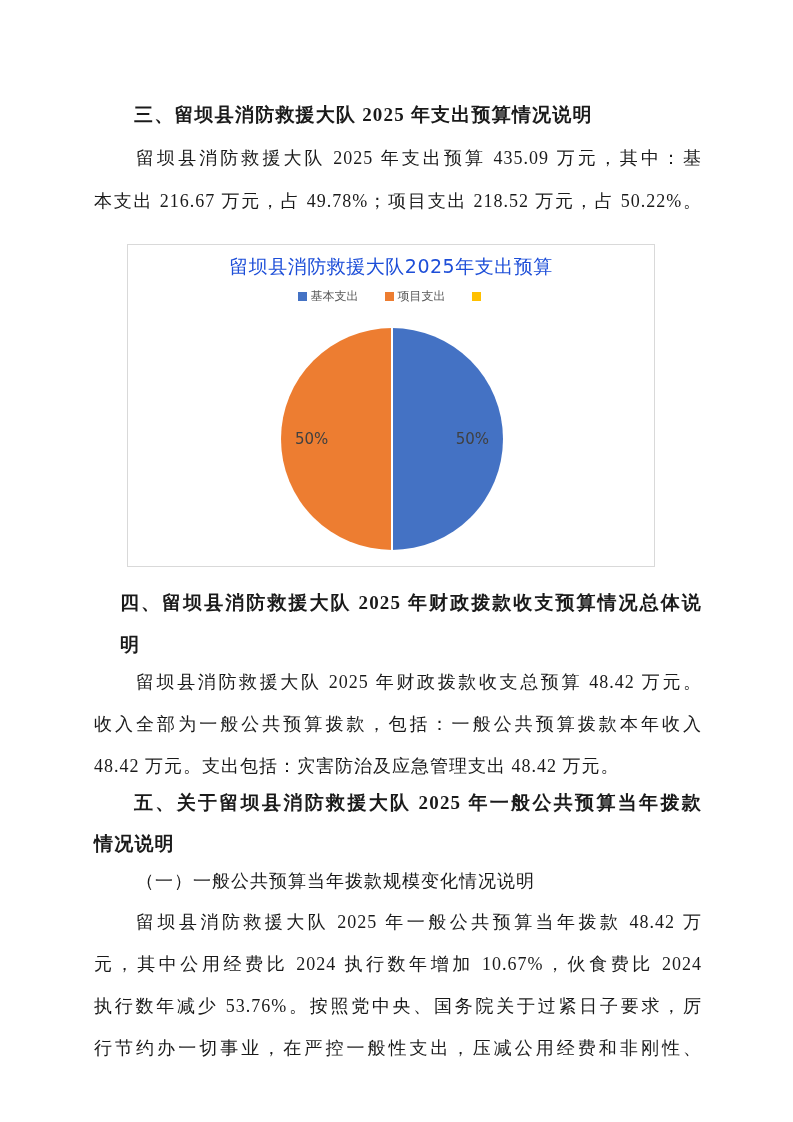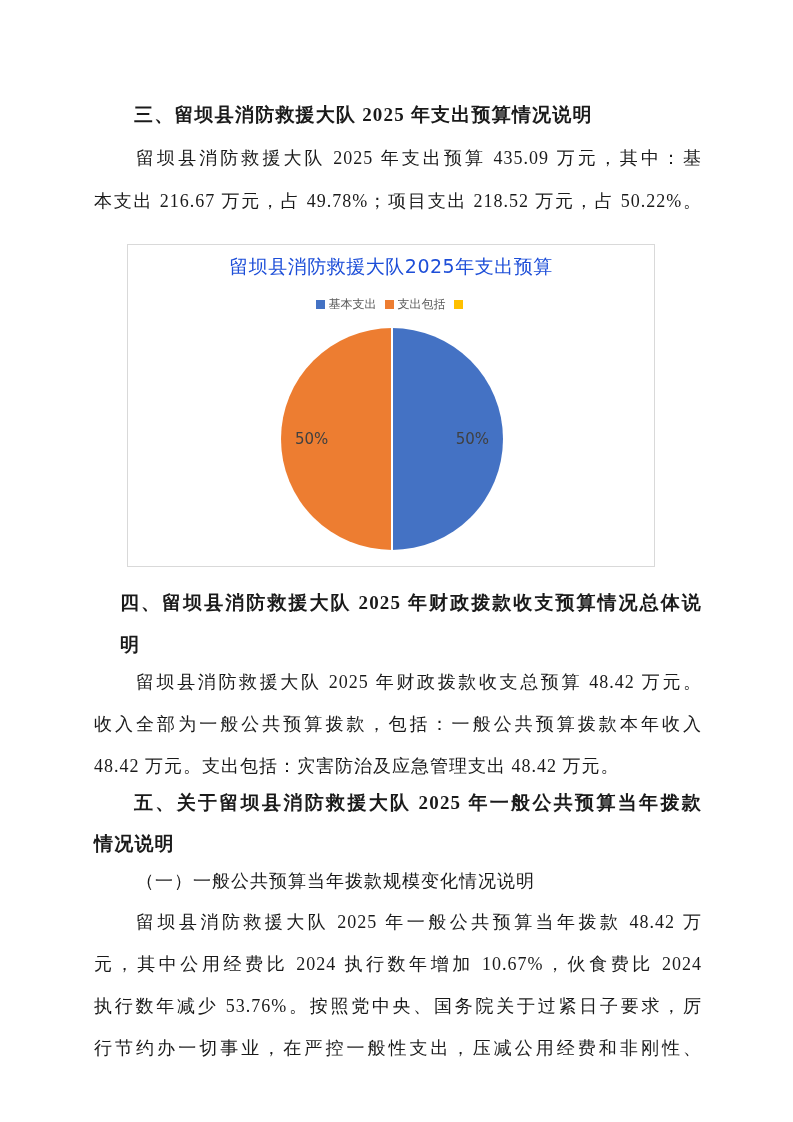--- a/index.html
+++ b/index.html
@@ -58,24 +58,23 @@
     letter-spacing: 0.5px;
   }
   .chart-legend {
     position: absolute;
     top: 43px;
     left: 0;
     width: 100%;
     display: flex;
     justify-content: center;
     align-items: center;
-    gap: 8px;
+    gap: 26px;
     font-size: 12px;
     color: #595959;
-    margin-top: 8px;
   }
   .legend-item { display: inline-flex; align-items: center; gap: 4px; }
   .legend-swatch { width: 9px; height: 9px; display: inline-block; }
   .pie {
     position: absolute;
     left: 153px;
     top: 83px;
     width: 222px;
     height: 222px;
     border-radius: 50%;
@@ -121,21 +120,21 @@
 
   <div class="chart-panel">
     <div class="chart-title">留坝县消防救援大队2025年支出预算</div>
     <div class="chart-legend">
       <span class="legend-item">
         <span class="legend-swatch" style="background: rgb(68, 114, 196);"></span>
         <span>基本支出</span>
       </span>
       <span class="legend-item">
         <span class="legend-swatch" style="background: rgb(237, 125, 49);"></span>
-        <span>支出包括</span>
+        <span>项目支出</span>
       </span>
       <span class="legend-item">
         <span class="legend-swatch" style="background: rgb(255, 192, 0);"></span>
         <span></span>
       </span>
     </div>
     <div class="pie" style="background: conic-gradient(rgb(68, 114, 196) 0deg, rgb(68, 114, 196) 50%, rgb(237, 125, 49) 50%, rgb(237, 125, 49) 100%);">
       <div class="pie-divider"></div>
       <span class="pie-label left">50%</span>
       <span class="pie-label right">50%</span>

